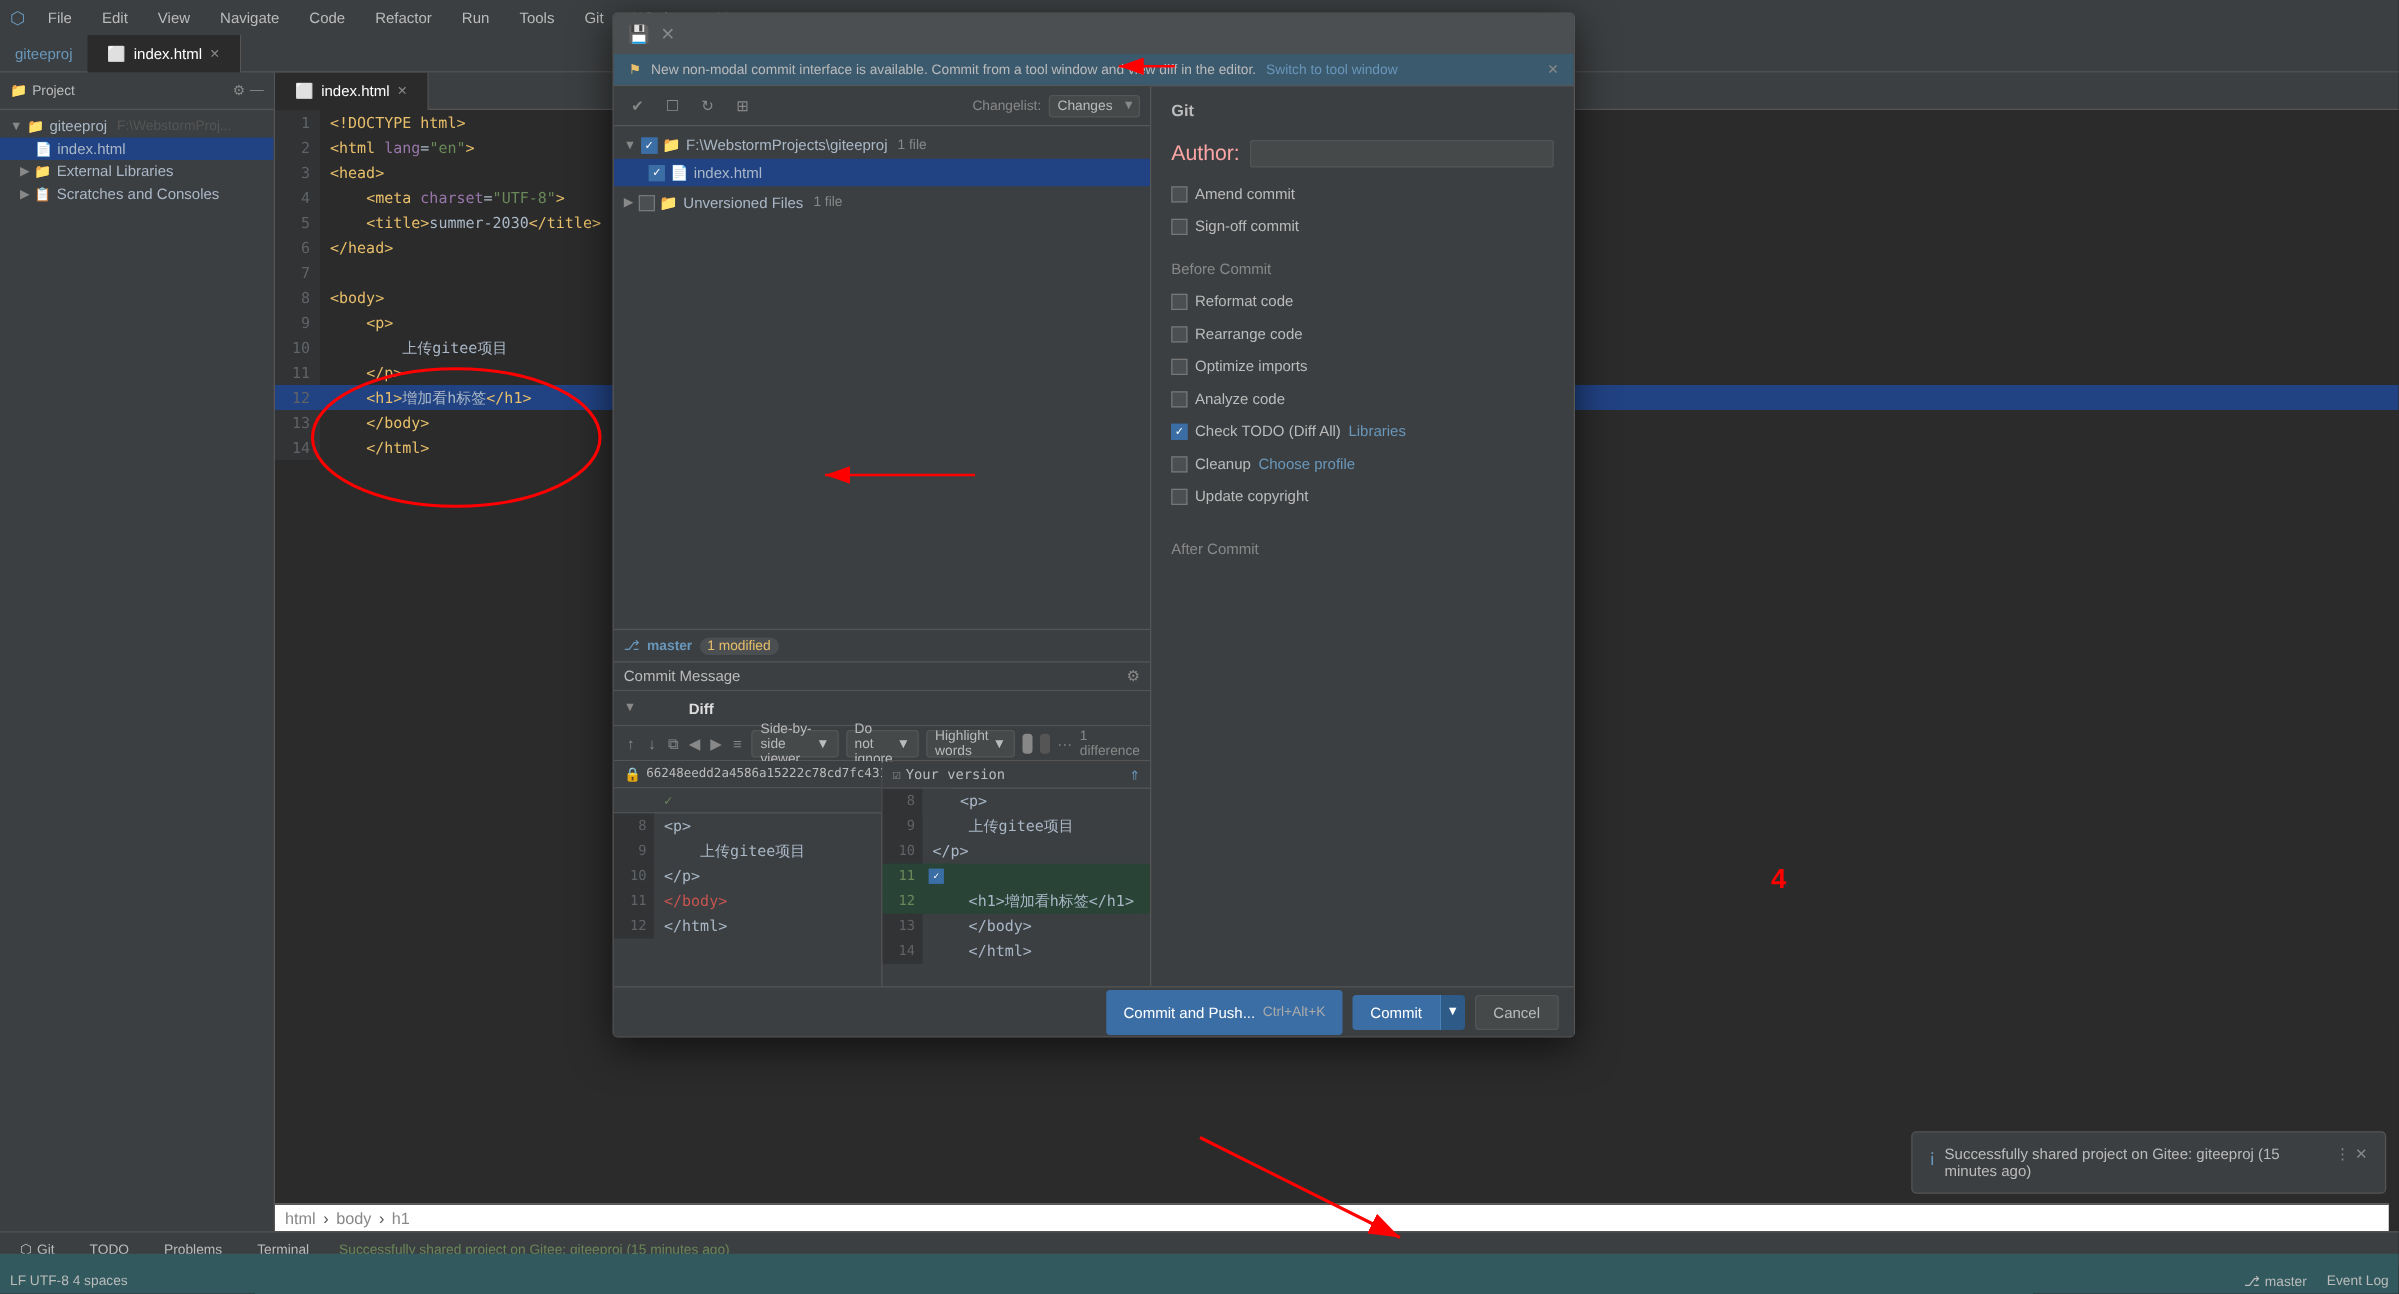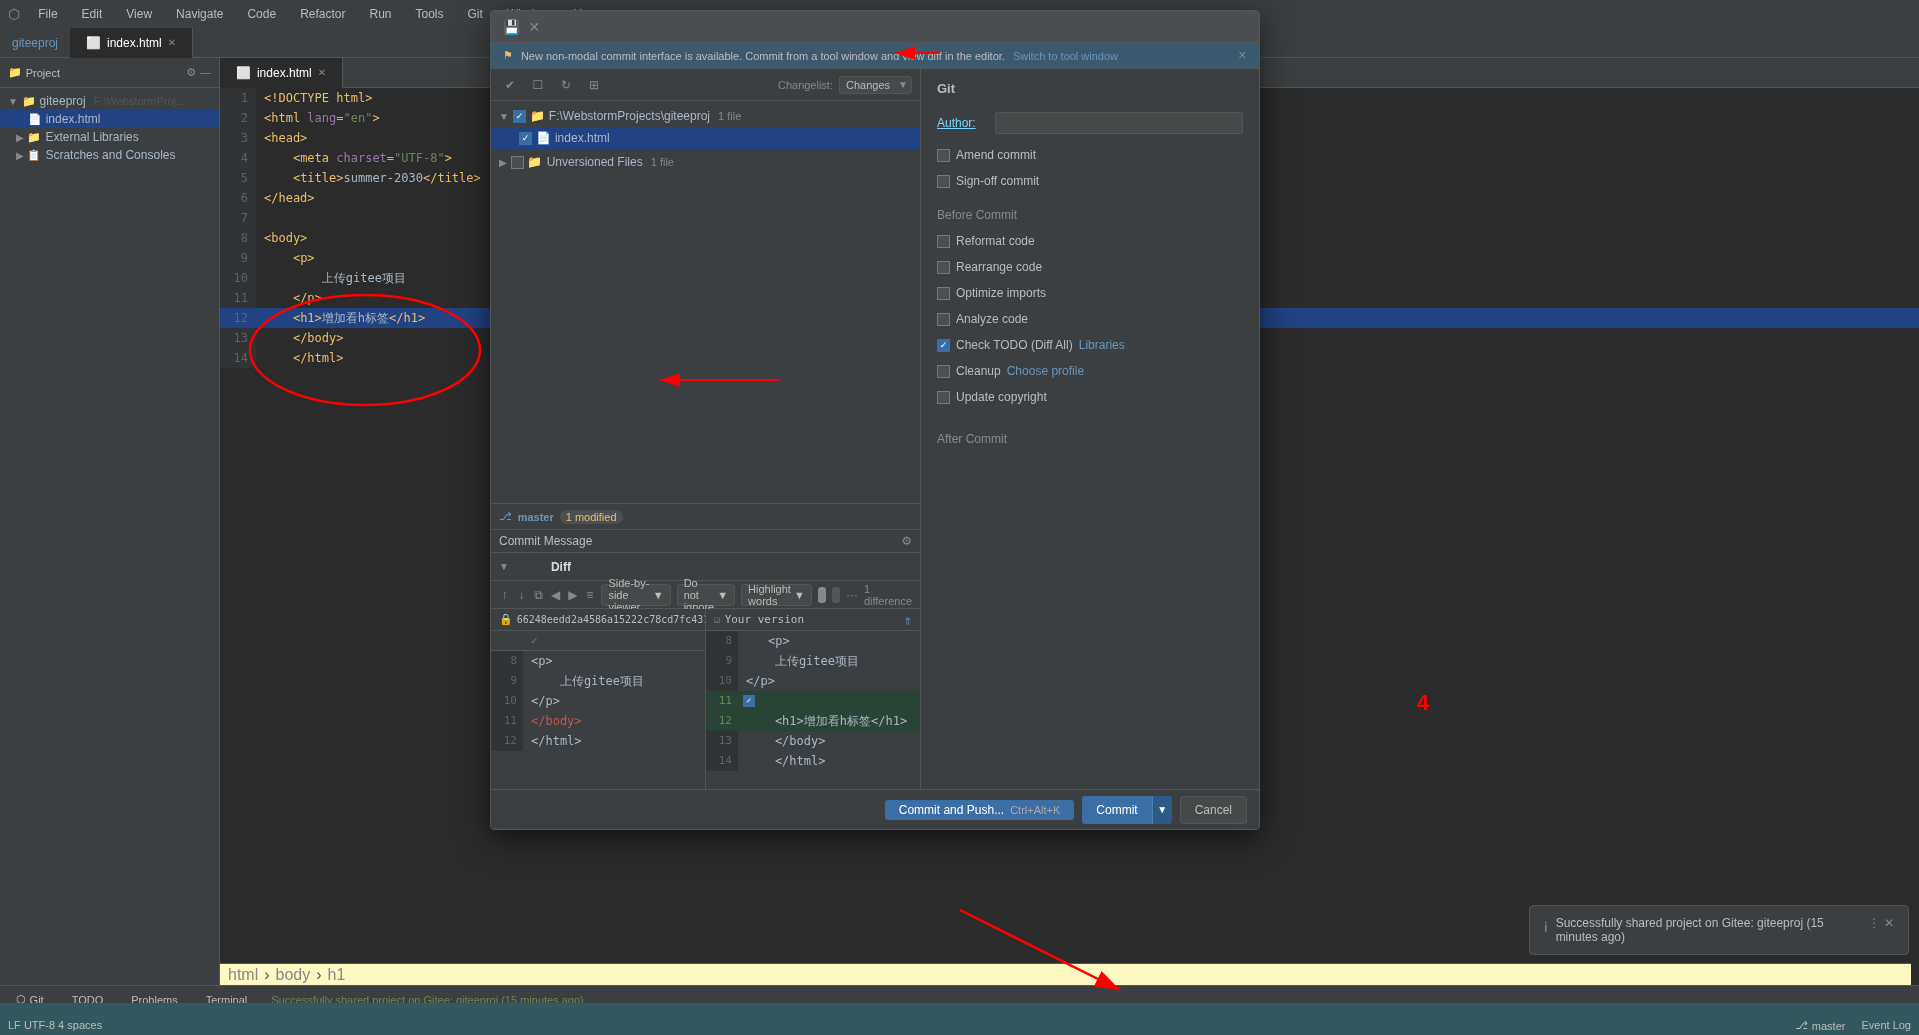--- a/index.html
+++ b/index.html
@@ -373,21 +373,21 @@
       color: #bbb;
       font-weight: bold;
       margin-bottom: 8px;
     }
     .form-row {
       display: flex;
       align-items: center;
       gap: 8px;
       margin-bottom: 6px;
     }
-    .form-label { font-size: 12px; color: #7dd3fc; min-width: 50px; text-decoration: underline; }
+    .form-label { font-size: 17px; color: #fca5a5; min-width: 50px; }
     .form-input {
       flex: 1;
       height: 22px;
       background: #45494a;
       border: 1px solid #555;
       color: #bbb;
       font-size: 12px;
       padding: 0 6px;
       border-radius: 2px;
       outline: none;
@@ -514,21 +514,21 @@
     .dialog-footer {
       height: 40px;
       display: flex; align-items: center;
       padding: 0 12px;
       gap: 8px;
       background: #3c3f41;
       border-top: 1px solid #555;
       justify-content: flex-end;
     }
     .btn-commit-push {
-      height: 20px;
+      height: 36px;
       padding: 0 14px;
       background: #3b6ea5;
       border: none;
       border-radius: 3px;
       color: #fff;
       font-size: 12px;
       cursor: pointer;
       display: flex; align-items: center; gap: 6px; justify-content: center;
     }
     .btn-shortcut {
@@ -594,26 +594,26 @@
     }
     .notif-icon { color: #6897bb; font-size: 14px; flex-shrink: 0; margin-top: 1px; }
     .notif-close { margin-left: auto; cursor: pointer; color: #888; }
 
     .breadcrumb-bar {
       position: absolute;
       bottom: 50px;
       left: 220px;
       height: 22px;
       right: 8px;
-      background: #fef9c3;
+      background: #ffffff;
       border-top: 1px solid #555;
       display: flex;
       align-items: center;
       padding: 0 8px;
-      font-size: 16px;
+      font-size: 13px;
       color: #888;
       gap: 6px;
     }
     .breadcrumb-sep { color: #555; }
   </style>
 </head>
 <body>
 
 <div class="ide-bg"></div>
 

